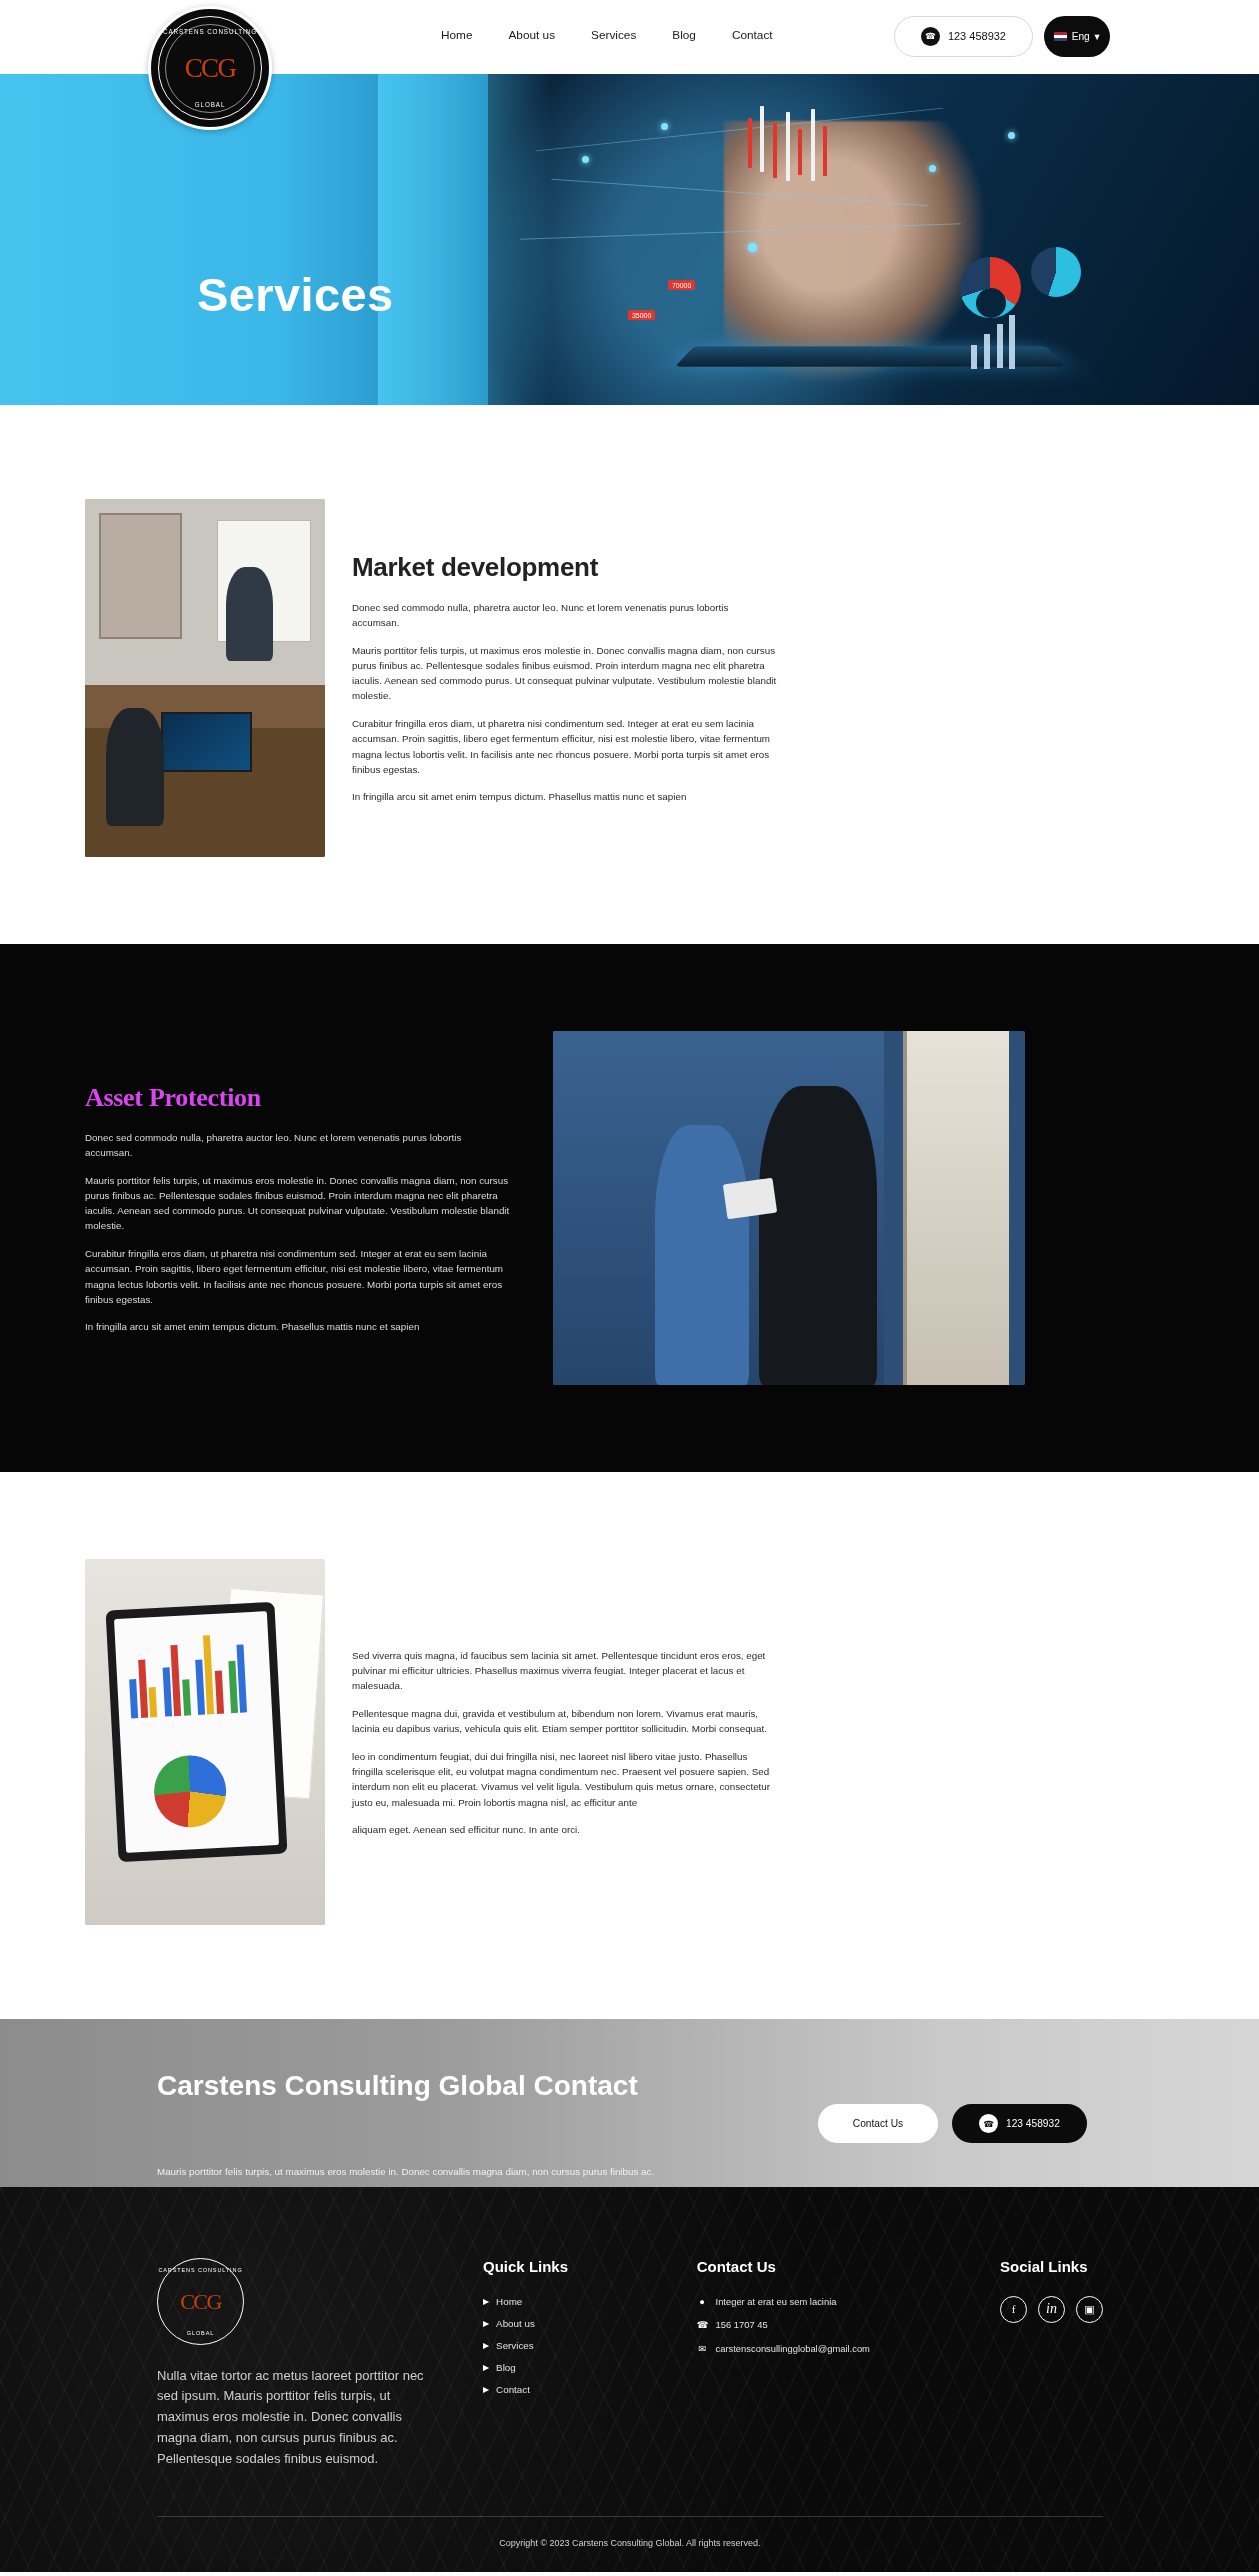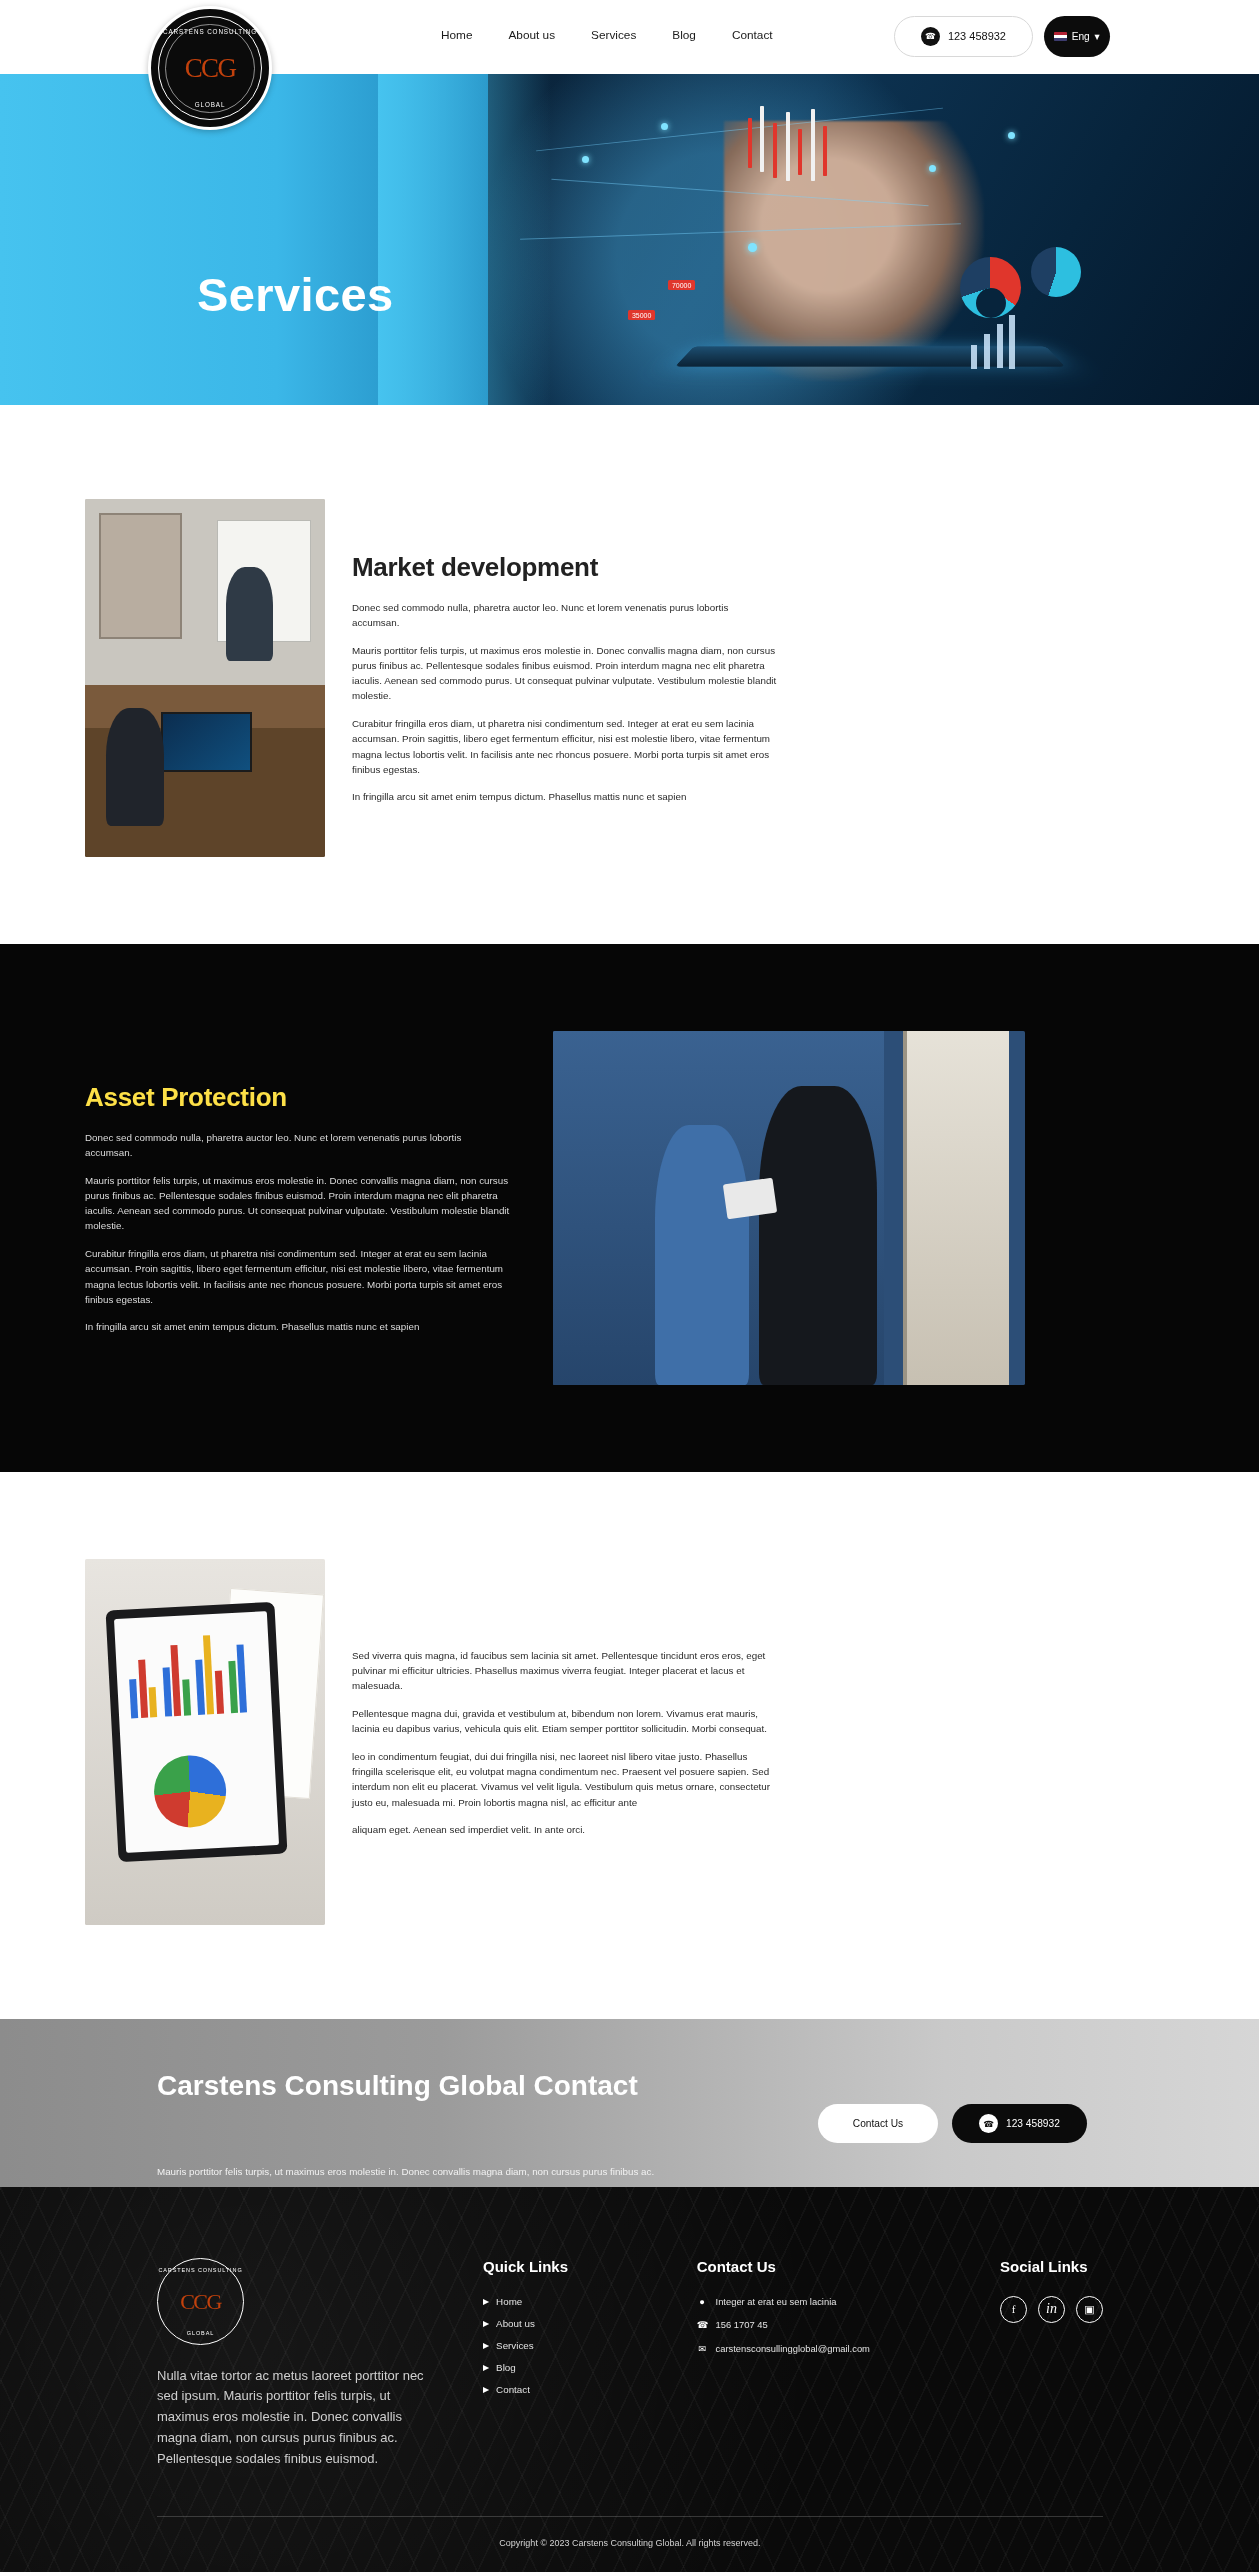--- a/index.html
+++ b/index.html
@@ -233,21 +233,21 @@
     max-width: 441px;
   }
   .copy p {
     font-size: 9.8px;
     line-height: 1.55;
     color: #2a2a2a;
     margin-bottom: 12.6px;
     max-width: 425px;
   }
   .sec-black .copy p { color: #dcdcdc; }
-  .sec-black .copy h2 { color: #fde047; }
+  .sec-black .copy h2 { color: #d946ef; font-family: Liberation Serif, serif; }
 
   
   .photo-office {
     width: 100%; height: 100%;
     background:
       linear-gradient(180deg,#c9c6bf 0 52%, #7a5a3c 52% 64%, #5e4429 64% 100%),
       #c9c6bf;
     position: relative;
   }
   .po-board {
@@ -578,21 +578,21 @@
             <div class="bi-bar" style="left:121px;height:68px;background:#2e6fd9;"></div>
             <div class="bi-pie"></div>
           </div>
         </div>
       </div>
     </div>
     <div class="copy">
       <p>Sed viverra quis magna, id faucibus sem lacinia sit amet. Pellentesque tincidunt eros eros, eget pulvinar mi efficitur ultricies. Phasellus maximus viverra feugiat. Integer placerat et lacus et malesuada.</p>
       <p>Pellentesque magna dui, gravida et vestibulum at, bibendum non lorem. Vivamus erat mauris, lacinia eu dapibus varius, vehicula quis elit. Etiam semper porttitor sollicitudin. Morbi consequat.</p>
       <p>leo in condimentum feugiat, dui dui fringilla nisi, nec laoreet nisl libero vitae justo. Phasellus fringilla scelerisque elit, eu volutpat magna condimentum nec. Praesent vel posuere sapien. Sed interdum non elit eu placerat. Vivamus vel velit ligula. Vestibulum quis metus ornare, consectetur justo eu, malesuada mi. Proin lobortis magna nisl, ac efficitur ante</p>
-      <p>aliquam eget. Aenean sed imperdiet velit. In ante orci.</p>
+      <p>aliquam eget. Aenean sed efficitur nunc. In ante orci.</p>
     </div>
   </div>
 </div>
 
 <div class="contact-band">
   <h2>Carstens Consulting Global Contact</h2>
   <p>Mauris porttitor felis turpis, ut maximus eros molestie in. Donec convallis magna diam, non cursus purus finibus ac.</p>
   <div class="band-btns">
     <div class="btn-light">Contact Us</div>
     <div class="btn-dark">

